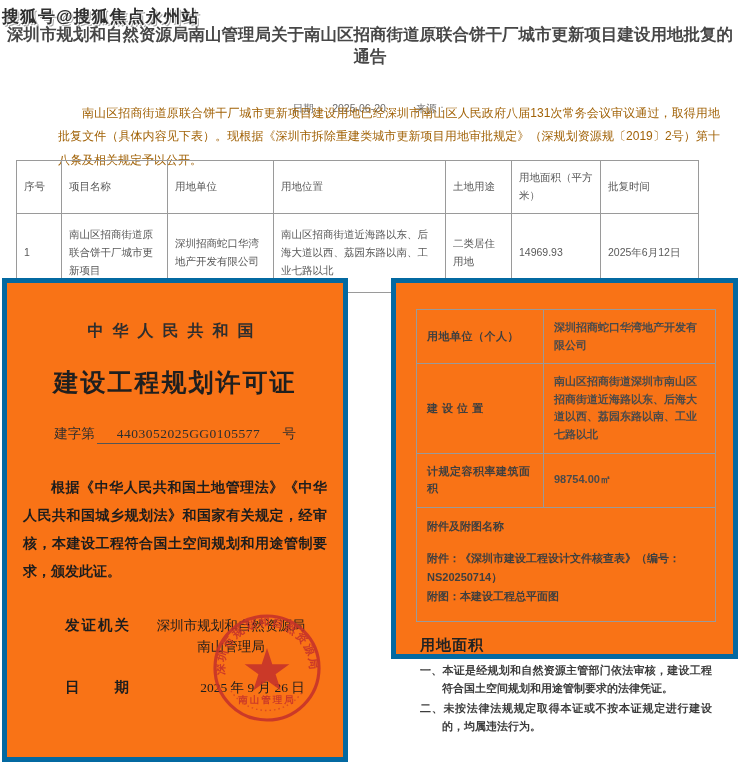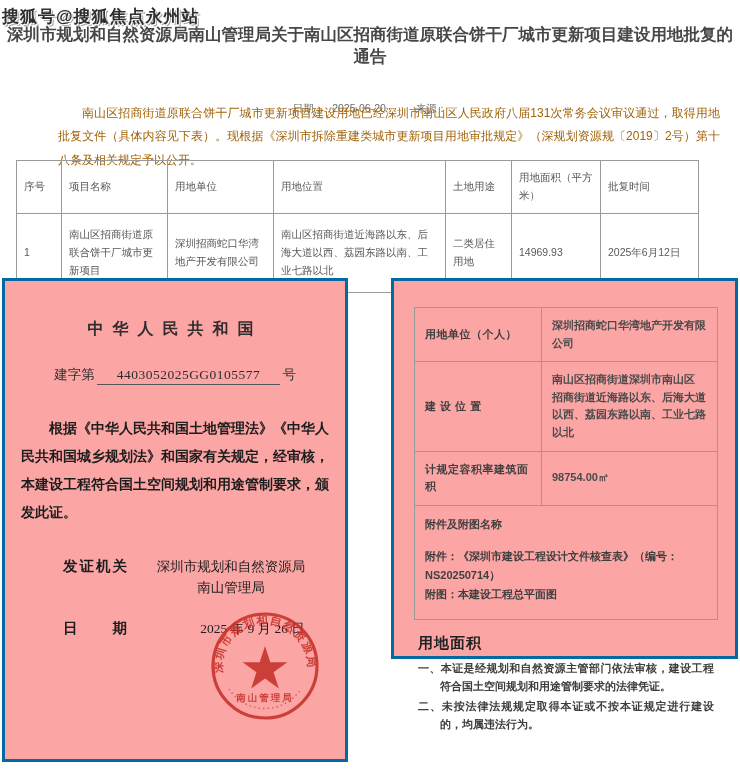--- a/index.html
+++ b/index.html
@@ -33,21 +33,21 @@
   }
   
   .approval{position:absolute;top:160px;left:16px;width:682px;border-collapse:collapse;table-layout:fixed;}
   .approval th,.approval td{
     border:1px solid #9a9a9a;font-weight:normal;font-size:10.5px;color:#595959;
     padding:8px 7px;text-align:left;vertical-align:middle;line-height:1.7;
   }
   .approval th{height:22px;}
   .approval td{height:62px;}
   
-  .panel{position:absolute;background:#fca5a5;border:3px solid #0369a1;box-sizing:border-box;}
+  .panel{position:absolute;background:#f97316;border:5px solid #0369a1;box-sizing:border-box;}
   .cert-panel{top:278px;left:2px;width:346px;height:484px;}
   .details-panel{top:278px;left:391px;width:347px;height:381px;}
   
   .cert-country{
     margin-top:38px;text-align:center;
     font-family:"Liberation Serif","DejaVu Serif",serif;
     font-size:16px;letter-spacing:9px;color:#2e2e2e;font-weight:600;
   }
   .cert-title{
     margin-top:24px;text-align:center;font-size:25px;font-weight:bold;
@@ -134,20 +134,21 @@
     <td>南山区招商街道近海路以东、后海大道以西、荔园东路以南、工业七路以北</td>
     <td>二类居住用地</td>
     <td>14969.93</td>
     <td>2025年6月12日</td>
   </tr>
 </tbody>
   </table>
 
 <div class="panel cert-panel">
   <div class="cert-country">中华人民共和国</div>
+  <div class="cert-title">建设工程规划许可证</div>
   <div class="cert-no">
     <span>建字第</span><span class="num">4403052025GG0105577</span><span>号</span>
   </div>
   <div class="cert-body">根据《中华人民共和国土地管理法》《中华人民共和国城乡规划法》和国家有关规定，经审核，本建设工程符合国土空间规划和用途管制要求，颁发此证。</div>
 
   <div class="cert-row">
     <span class="lbl">发证机关</span>
     <span class="val">
       <span>深圳市规划和自然资源局</span><br>
       <span>南山管理局</span>

